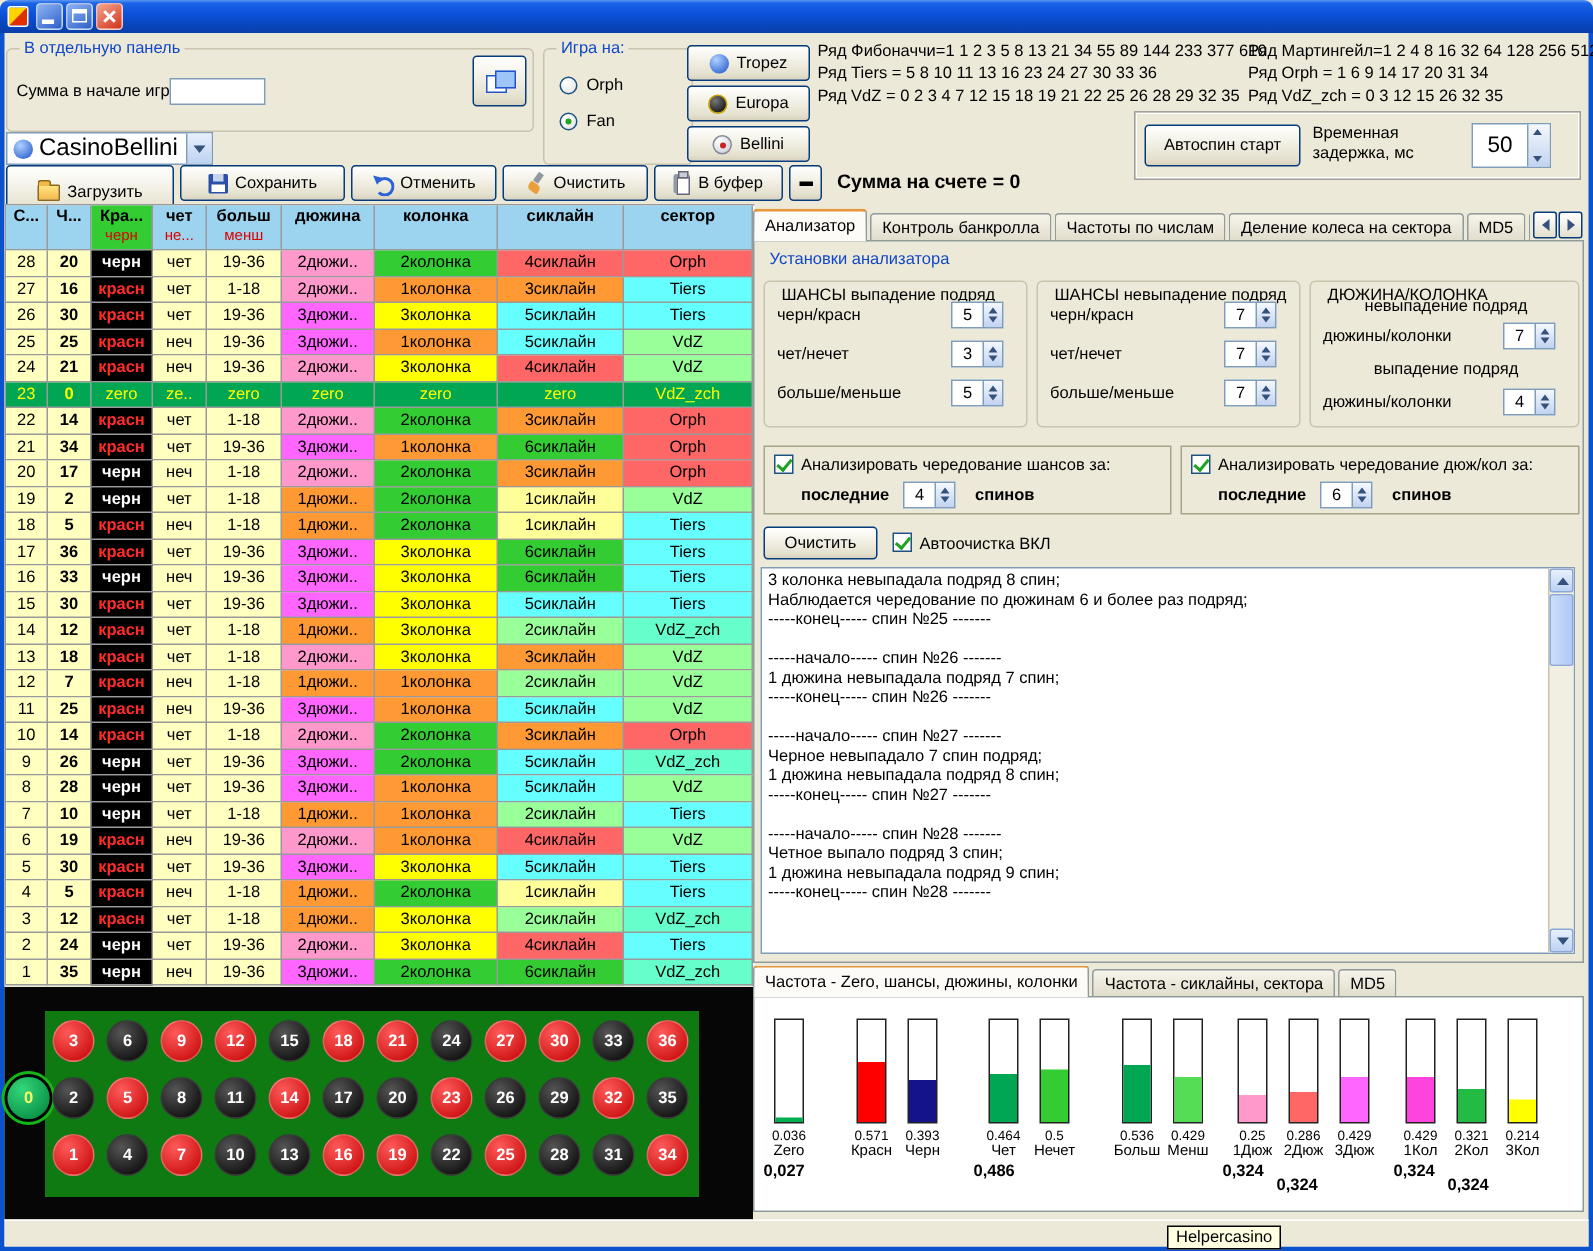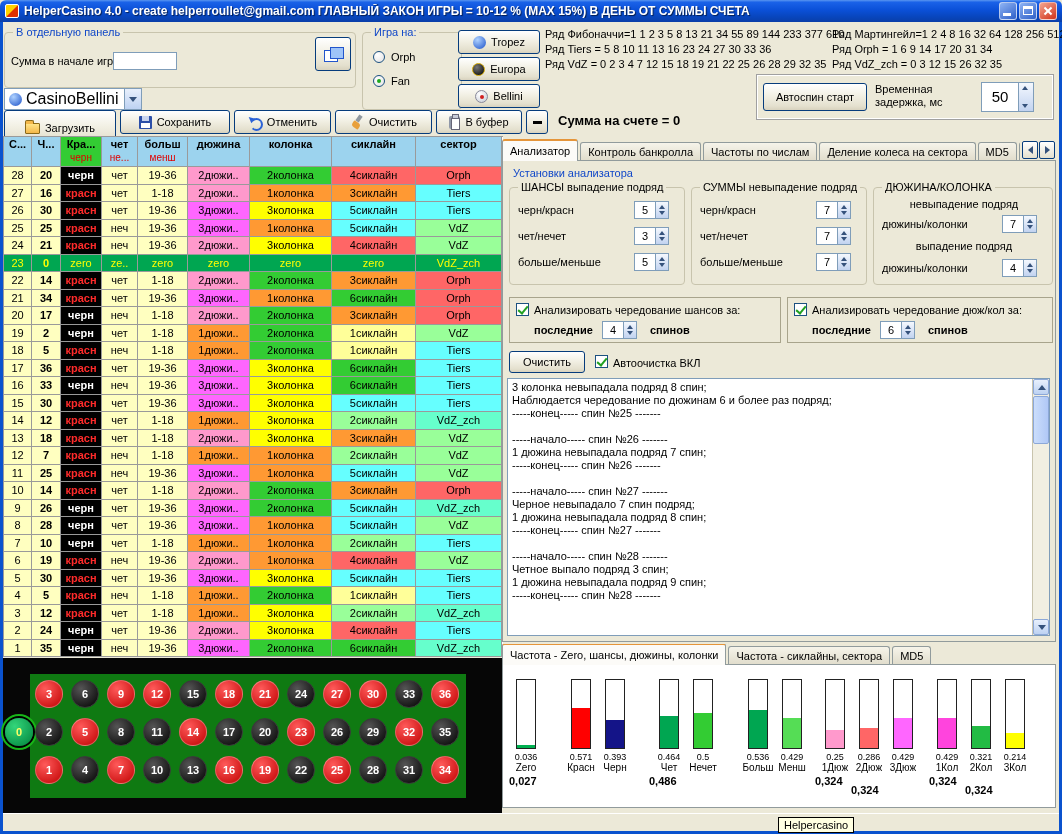--- a/index.html
+++ b/index.html
@@ -17,21 +17,21 @@
 .tbtn.close{background:linear-gradient(145deg,#F4A58F,#D0321A);}
 .tbtn.min i{position:absolute;left:3px;bottom:3px;width:8px;height:3px;background:#fff;}
 .tbtn.max i{position:absolute;left:3px;top:3px;width:10px;height:9px;border:1px solid #fff;border-top:3px solid #fff;}
 .tbtn.close .x1,.tbtn.close .x2{position:absolute;left:7px;top:3px;width:2px;height:10px;background:#fff;}
 .tbtn.close .x1{transform:rotate(45deg);}
 .tbtn.close .x2{transform:rotate(-45deg);}
 
 .gb{position:absolute;border:1px solid #C8C4AD;border-radius:4px;}
 .gb>.legend{position:absolute;top:-7px;left:8px;background:#ECE9D8;padding:0 3px;font-size:11px;}
 .gb.blue>.legend{color:#1047C8;}
-.gb.dark>.legend{color:#000;}
+.gb.dark>.legend{color:#000;margin-top:10px;}
 .lbl{font-size:11px;color:#000;}
 .btn{position:absolute;display:flex;align-items:center;justify-content:center;gap:5px;background:linear-gradient(180deg,#FFFFFF,#F2F0E4 45%,#E4E0CE 85%,#D8D2BE);border:1px solid #063C7C;border-radius:3px;font-size:11px;color:#000;}
 .txt{position:absolute;border:1px solid #7F9DB9;background:#fff;font-size:11px;padding:0 2px;font-family:"Liberation Sans",sans-serif;}
 .chk{position:absolute;width:13px;height:13px;border:1px solid #1C5180;background:#fff;}
 .chk.checked::after{content:"";position:absolute;left:3px;top:0px;width:4px;height:8px;border:solid #21A121;border-width:0 2px 2px 0;transform:rotate(40deg);}
 .radio{position:absolute;width:12px;height:12px;border:1px solid #1C5180;border-radius:50%;background:radial-gradient(circle at 35% 30%,#fff,#E2E2E2);}
 .radio.sel::after{content:"";position:absolute;left:3px;top:3px;width:4px;height:4px;border-radius:50%;background:#1DA81D;}
 .spin{position:absolute;display:inline-flex;height:18px;border:1px solid #7F9DB9;background:#fff;}
 .spin-val{min-width:20px;padding:0 2px;text-align:center;font-size:11px;line-height:16px;}
 .spin-btns{width:13px;position:relative;background:linear-gradient(#F4F8FE,#C2D3F0);border-left:1px solid #7F9DB9;}
@@ -126,21 +126,20 @@
 .statuspanel{position:absolute;left:2px;top:2px;width:770px;height:15px;border:1px solid;border-color:#808080 #fff #fff #808080;font-size:11px;line-height:13px;padding-left:4px;overflow:hidden;}
 .tooltip{position:absolute;left:775px;top:3px;background:#FFFFE1;border:1px solid #000;font-size:11px;line-height:12px;padding:1px 5px;}
 </style>
 </head>
 <body>
 
 <div id="window">
 
   <div class="titlebar">
     <div class="appicon"></div>
-    <div class="title">HelperCasino 4.0 - create helperroullet@gmail.com ГЛАВНЫЙ ЗАКОН ИГРЫ = 10-12 % (MAX 15%) В ДЕНЬ ОТ СУММЫ СЧЕТА</div>
     <div class="tbtns">
       <div class="tbtn min">
           <i></i>
         </div>
       <div class="tbtn max">
           <i></i>
         </div>
       <div class="tbtn close">
           <i class="x1"></i>
           <i class="x2"></i>
@@ -649,21 +648,21 @@
           <span class="spin-btns"></span>
         </span>
       <div class="glbl" style="left:8px;top:68px">больше/меньше</div>
       <span class="spinph spin" style="left:124px;top:65px">
           <span class="spin-val">5</span>
           <span class="spin-btns"></span>
         </span>
     </div>
 
     <div class="gb dark" style="left:188px;top:26px;width:176px;height:98px">
-      <span class="legend">СУММЫ невыпадение подряд</span>
+      <span class="legend">ШАНСЫ невыпадение подряд</span>
       <div class="glbl" style="left:8px;top:16px">черн/красн</div>
       <span class="spinph spin" style="left:124px;top:13px">
           <span class="spin-val">7</span>
           <span class="spin-btns"></span>
         </span>
       <div class="glbl" style="left:8px;top:42px">чет/нечет</div>
       <span class="spinph spin" style="left:124px;top:39px">
           <span class="spin-val">7</span>
           <span class="spin-btns"></span>
         </span>

